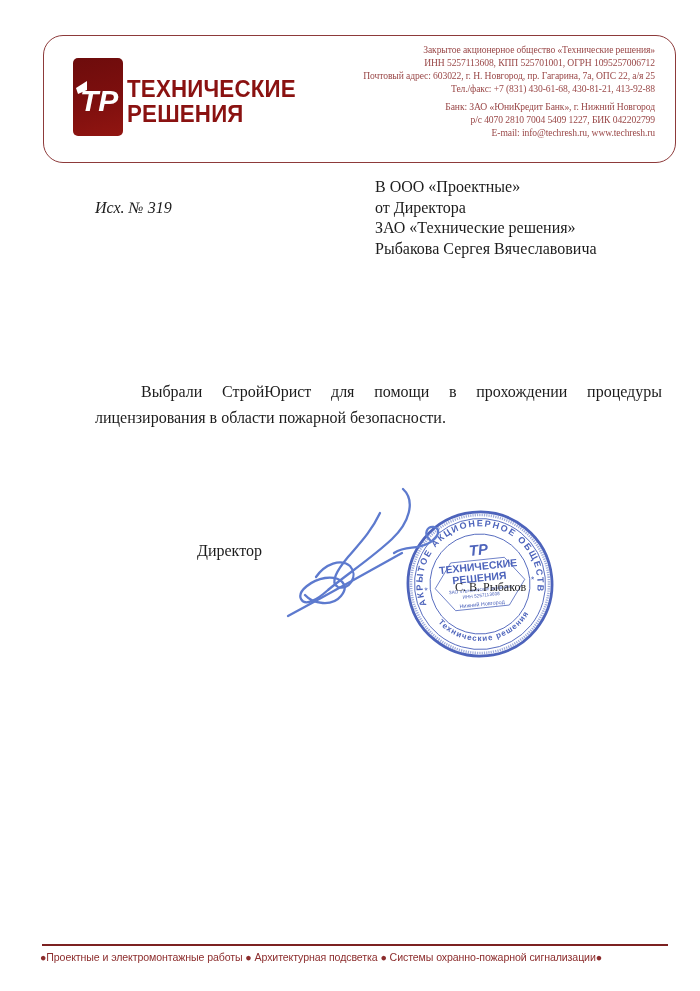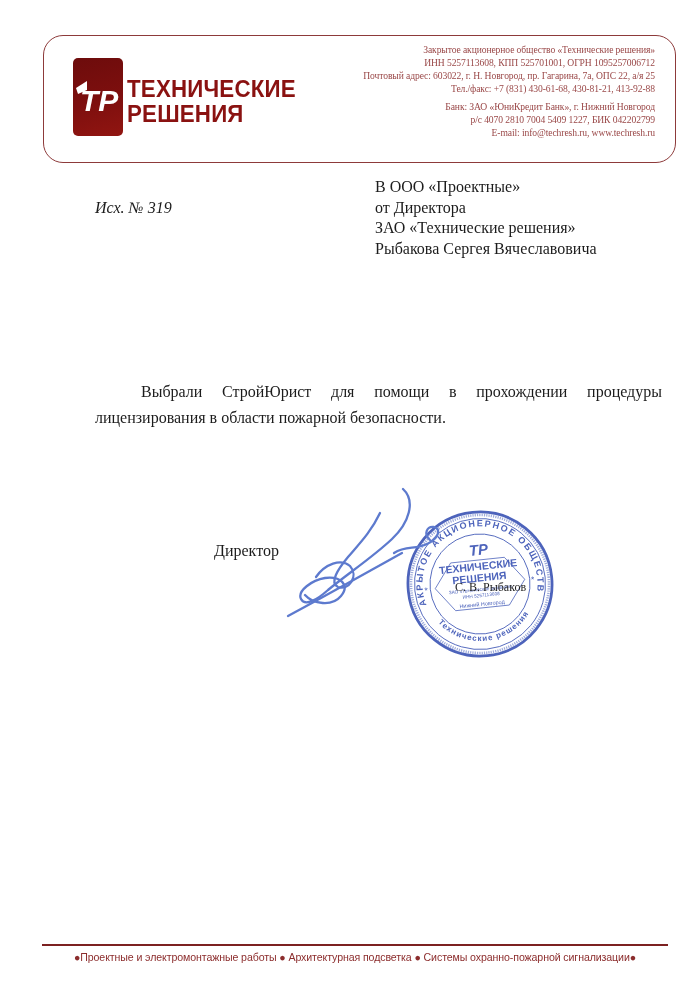--- a/index.html
+++ b/index.html
@@ -33,29 +33,29 @@
 
   
   .ref-block{left:95px;top:197px;font-size:16px;line-height:21px;font-style:italic;}
   .addr-block{left:375px;top:177px;font-size:16px;line-height:20.5px;}
 
   
   .body-text{left:95px;top:351px;width:567px;font-size:16px;line-height:26px;text-align:justify;margin-top:28px;}
   .body-text p{margin:0;text-indent:46px;}
 
   
-  .sig-role{left:214px;top:542px;font-size:16px;}
+  .sig-role{left:197px;top:542px;font-size:16px;}
   .sig-name{left:455px;top:540px;font-size:12px;z-index:5;margin-top:40px;}
   .sig-scribble{left:282px;top:481px;z-index:4;}
   .stamp{left:405px;top:509px;z-index:3;opacity:.9;transform:rotate(-6deg);}
 
   
   .footer-rule{left:42px;top:944px;width:626px;height:2px;background:#7c2121;}
   .footer-text{
-    left:40px;top:951px;width:630px;text-align:center;
+    left:40px;top:951px;width:630px;text-align:left;
     font-family:"Liberation Sans", sans-serif;font-size:10.6px;letter-spacing:-.1px;
     color:#8c2d2d;white-space:nowrap;
   }
 </style>
 </head>
 <body>
 
 <div class="abs header-box"></div>
 
 <div class="abs logo-mark">

